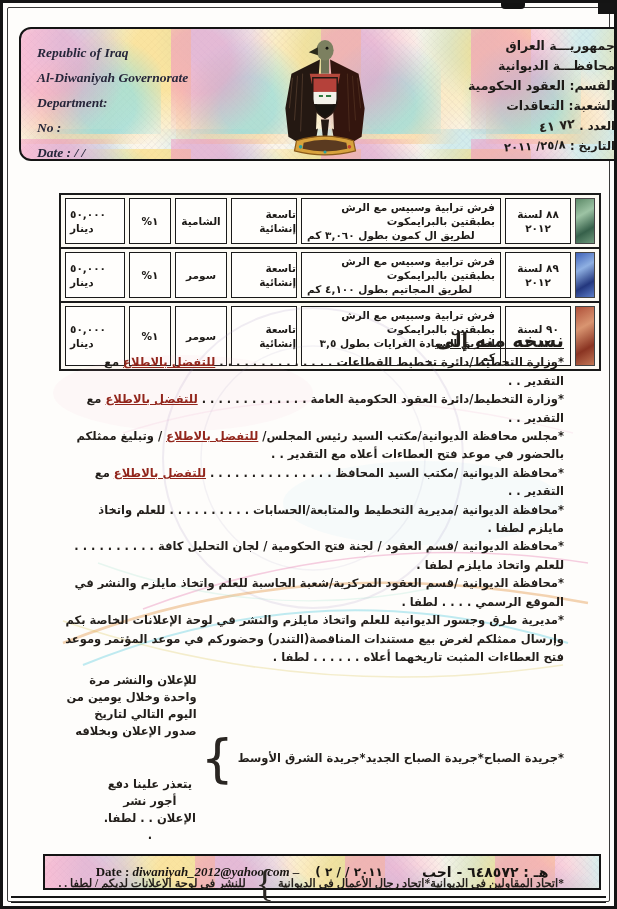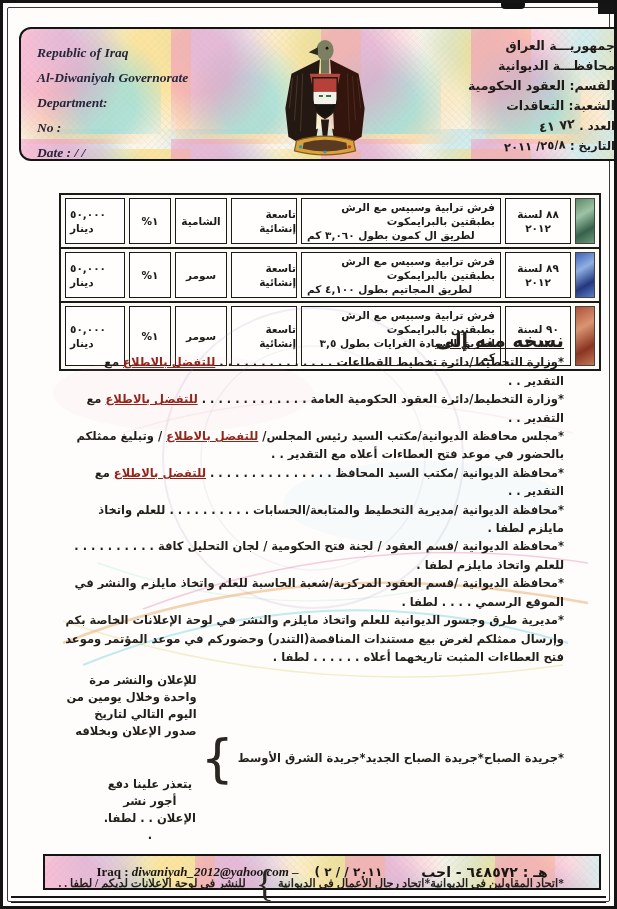--- a/index.html
+++ b/index.html
@@ -266,20 +266,20 @@
       <div class="gnote unions-note">للنشر في لوحة الإعلانات لديكم / لطفا . .</div>
     </div>
 
     <div class="closing-line">*لوحة الإعلانات في المحافظة</div>
   </div>
 
   <div class="footer-strip guilloche">
     <span class="f-phone">هـ : ٦٤٨٥٧٢ - احب</span>
     <span class="f-ref" dir="ltr">( ٢٠١١ /   /   ٢</span>
     <span class="f-email" dir="ltr">
-      <span>Iraq :</span>
+      <span>Date :</span>
       <i>diwaniyah_2012@yahoo.com</i>
       <span>–</span>
     </span>
   </div>
 
   <div class="bottom-rule"></div>
 </div>
 
 </body></html>

